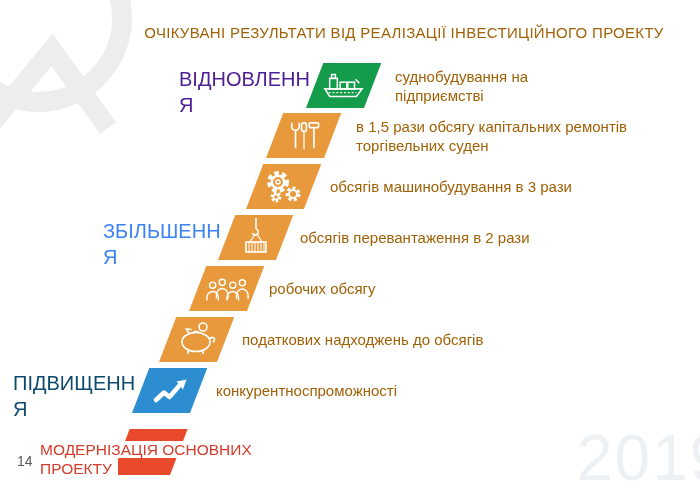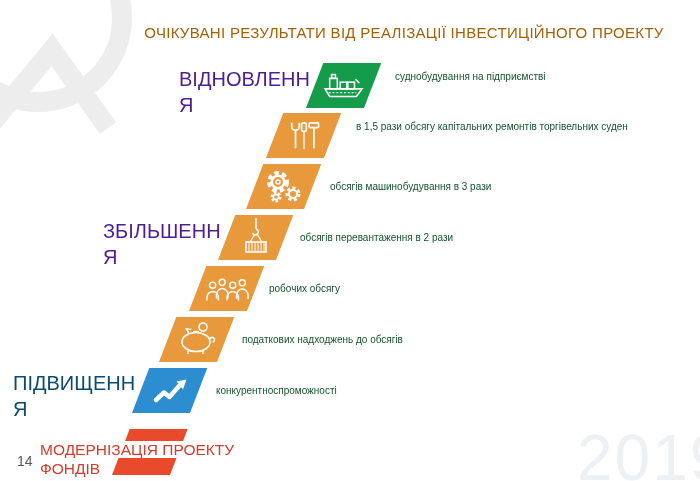--- a/index.html
+++ b/index.html
@@ -16,21 +16,21 @@
   }
   
   #logo{left:0; top:0;}
   
   .shape{
     position:absolute; width:58px; height:45px;
     transform:skewX(-21deg); transform-origin:left bottom;
   }
   .icon{position:absolute; width:44px; height:38px; display:flex; align-items:center; justify-content:center;}
   .icon svg{display:block;}
-  .step-text{position:absolute; font-size:10px; line-height:19px; color:#14532d;}
+  .step-text{position:absolute; font-size:15px; line-height:19px; color:#a16207;}
   
   .sh1{left:306px; top:63px;}  .ic1{left:322px; top:67px;}  .tx1{left:395px; top:67px; width:152px;}
   .sh2{left:266px; top:113px;} .ic2{left:282px; top:117px;} .tx2{left:356px; top:117px; width:352px;}
   .sh3{left:246px; top:164px;} .ic3{left:262px; top:168px;} .tx3{left:330px; top:177px; width:330px;}
   .sh4{left:218px; top:215px;} .ic4{left:234px; top:218px;} .tx4{left:300px; top:228px; width:330px;}
   .sh5{left:189px; top:266px;} .ic5{left:205px; top:271px;} .tx5{left:269px; top:279px; width:300px;}
   .sh6{left:159px; top:317px;} .ic6{left:175px; top:320px;} .tx6{left:242px; top:330px; width:330px;}
   .sh7{left:132px; top:368px;} .ic7{left:148px; top:372px;} .tx7{left:216px; top:381px; width:300px;}
   .sh8{left:112px; top:429px; height:46px; z-index:1;}
   
@@ -60,23 +60,23 @@
       <circle cx="38" cy="18" r="84"></circle>
       <path d="M-14,130 L52,50 L108,128"></path>
     </g>
   </svg>
 
   <div id="watermark" class="abs">2019</div>
 
   <div id="title" class="abs" style="color: #a16207;">ОЧІКУВАНІ РЕЗУЛЬТАТИ ВІД РЕАЛІЗАЦІЇ ІНВЕСТИЦІЙНОГО ПРОЕКТУ</div>
 
   <div id="cat-green" class="cat" style="color: #4c1d95;">ВІДНОВЛЕННЯ</div>
-  <div id="cat-orange" class="cat" style="color: #4c1d95;">ЗБІЛЬШЕННЯ</div>
+  <div id="cat-orange" class="cat" style="color: #3b82f6;">ЗБІЛЬШЕННЯ</div>
   <div id="cat-blue" class="cat" style="color: #0c4a6e;">ПІДВИЩЕННЯ</div>
-  <div id="cat-red" style="color: rgb(212, 59, 42);"><span>МОДЕРНІЗАЦІЯ ПРОЕКТУ ФОНДІВ</span></div>
+  <div id="cat-red" style="color: rgb(212, 59, 42);"><span>МОДЕРНІЗАЦІЯ ОСНОВНИХ ПРОЕКТУ</span></div>
 
   <div class="shape sh1" style="background-color: rgb(20, 156, 75);"></div>
   <div class="icon ic1">
     <svg width="42" height="32" viewBox="0 0 44 32" fill="none" stroke="#ffffff" stroke-width="1.6">
       <path d="M2,19 H41 L35,27 H7 Z"></path>
       <path d="M6,23 H35" stroke-dasharray="2 2" stroke-width="1.2"></path>
       <rect x="7" y="8" width="8" height="11"></rect>
       <rect x="9" y="4" width="4" height="4"></rect>
       <rect x="18" y="12" width="7" height="7"></rect>
       <rect x="26" y="12" width="7" height="7"></rect>

